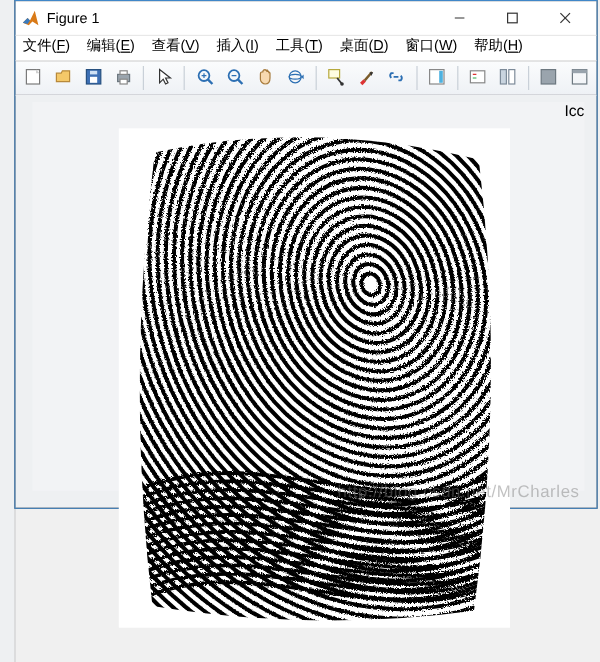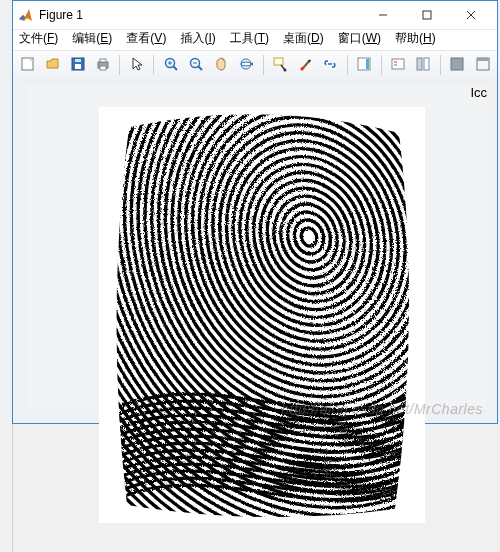--- a/index.html
+++ b/index.html
@@ -16,21 +16,21 @@
   .menu-item{font-size:12px;color:#000;white-space:nowrap}
   .menu-item u{text-decoration:underline}
   .toolbar{height:28px;display:flex;align-items:center;padding:0 3px;gap:2px;background:linear-gradient(#fbfcfd,#eef1f5);border-bottom:1px solid #cfd6de}
   .tb-btn{width:22px;height:22px;display:flex;align-items:center;justify-content:center;border:1px solid transparent;border-radius:2px}
   .tb-sep{width:1px;height:20px;background:#c9d0d8;margin:0 3px}
   .canvas{position:absolute;left:0;right:0;top:78px;bottom:0;background:#eef0f2}
   .plot-area{position:absolute;left:14px;top:6px;right:10px;bottom:14px;background:#f2f3f5}
   .plot-title{position:absolute;left:0;right:0;top:0;text-align:right;font-size:13px;color:#000}
   .axes{position:absolute;left:72px;top:22px;width:326px;height:416px;background:#fff}
   .fp{width:100%;height:100%;display:block}
-  .watermark{position:absolute;right:14px;bottom:6px;font-style:italic;font-size:14px;color:rgba(120,120,120,0.45);letter-spacing:.5px}
+  .watermark{position:absolute;right:14px;bottom:6px;font-size:14px;color:rgba(120,120,120,0.45);letter-spacing:.5px}
 </style>
 </head>
 <body>
 
 <div class="stage">
   <div class="left-edge"></div>
 
   <div class="figwin">
 
     <div class="titlebar">

